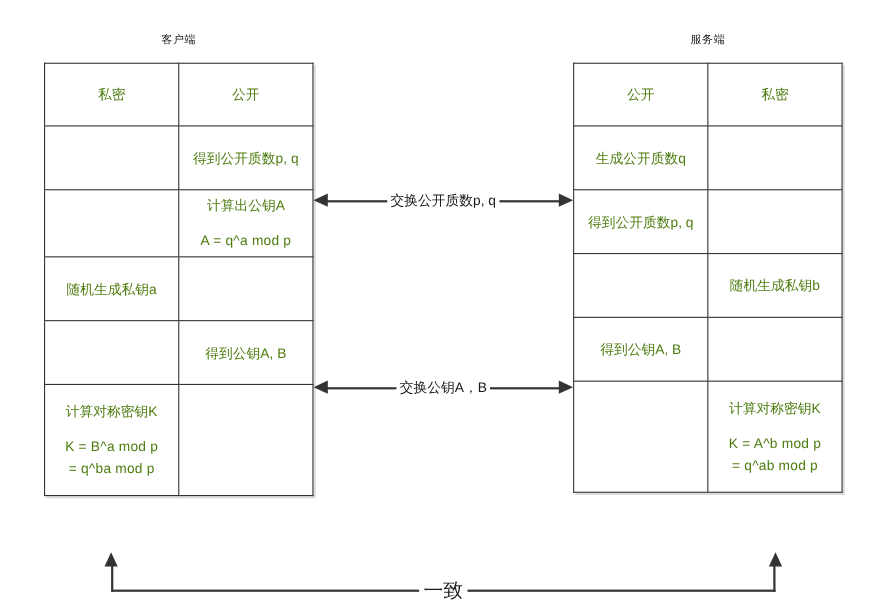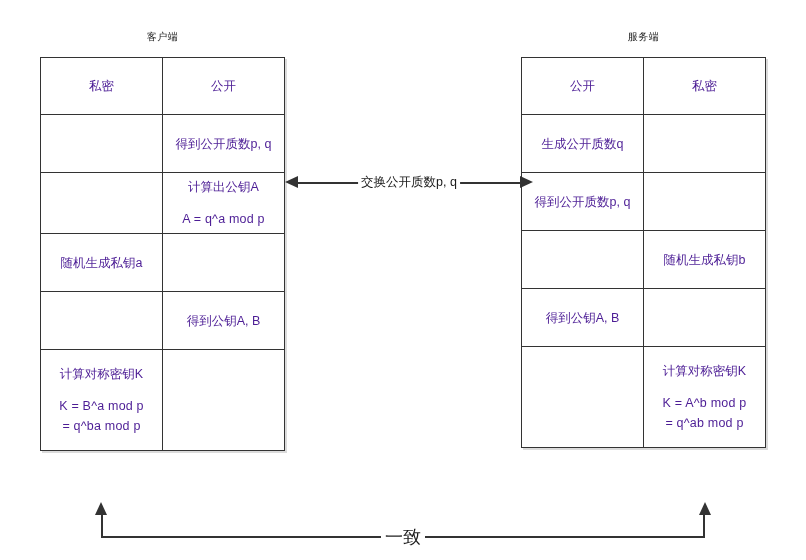--- a/index.html
+++ b/index.html
@@ -47,38 +47,37 @@
   #table-server { left: 521px; top: 57px; width: 245px; }
 
   .party-table td {
     border: 1.4px solid #333333;
     width: 50%;
     padding: 4px 6px;
     text-align: center;
     vertical-align: middle;
     font-size: 12.5px;
     line-height: 20px;
-    color: #4c1d95;
+    color: #4d7c0f;
   }
   .party-table tr.r-head td { height: 48px; }
   .party-table tr.r-norm td { height: 49px; }
   .party-table tr.r-tall td { height: 92px; }
 
   .cell-line  { display: block; white-space: nowrap; }
   .cell-line.gap { margin-top: 12px; }
   .cell-line.tight { margin-top: 0px; }
   .mono-ish { letter-spacing: 0.2px; }
 
   
   .exchange {
     position: absolute;
     height: 20px;
     left: 285px;
     width: 236px;
-    padding-left: 12px;
   }
   #exchange-primes { top: 173px; }
   #exchange-keys   { top: 343px; }
 
   .exchange .shaft {
     position: absolute;
     left: 10px;
     right: 10px;
     top: 9px;
     height: 1.6px;
@@ -287,20 +286,26 @@
     </tbody>
   </table>
 
   <div class="exchange" id="exchange-primes">
     <span class="arrow-head left"></span>
     <span class="shaft"></span>
     <span class="arrow-head right"></span>
     <span class="exchange-label">交换公开质数p, q</span>
   </div>
 
+  <div class="exchange" id="exchange-keys">
+    <span class="arrow-head left"></span>
+    <span class="shaft"></span>
+    <span class="arrow-head right"></span>
+    <span class="exchange-label">交换公钥A，B</span>
+  </div>
 
   <div id="consistency">
     <span class="up-head l"></span>
     <span class="riser l"></span>
     <span class="rail"></span>
     <span class="riser r"></span>
     <span class="up-head r"></span>
     <span class="consistency-label">一致</span>
   </div>
 

